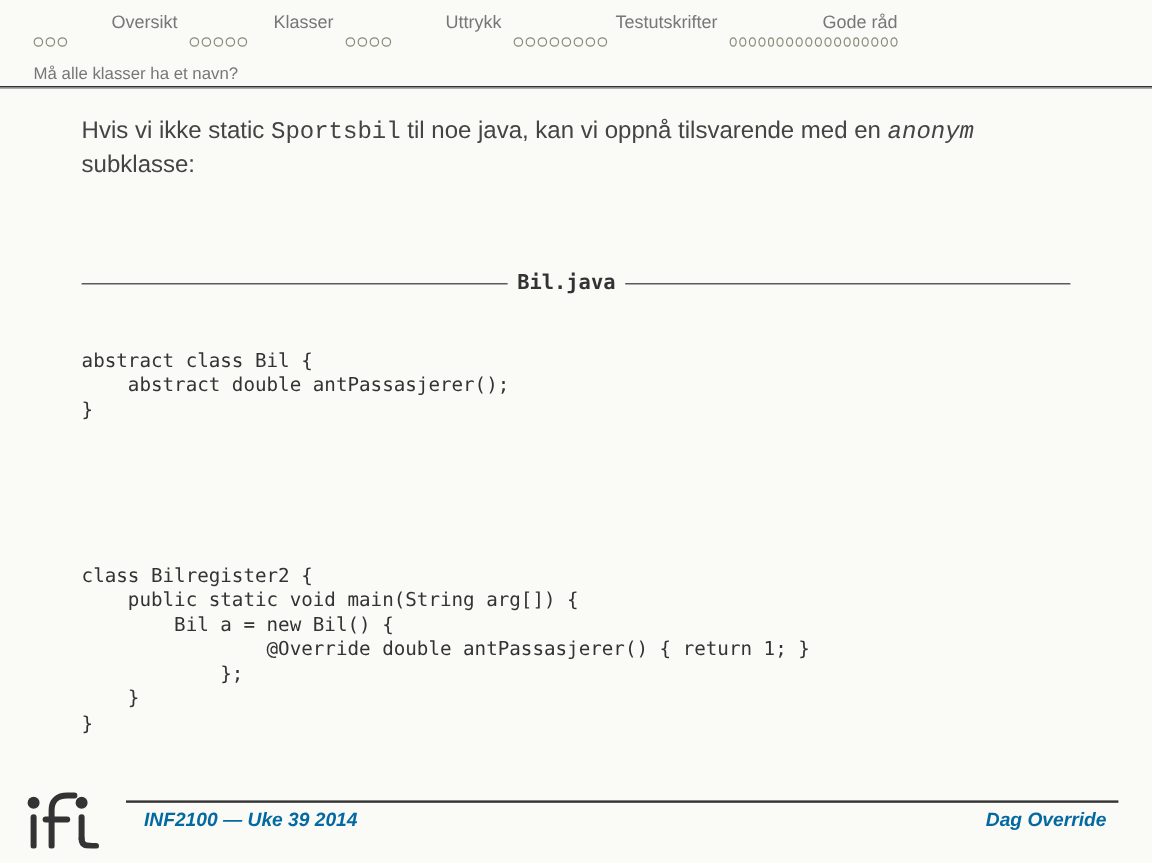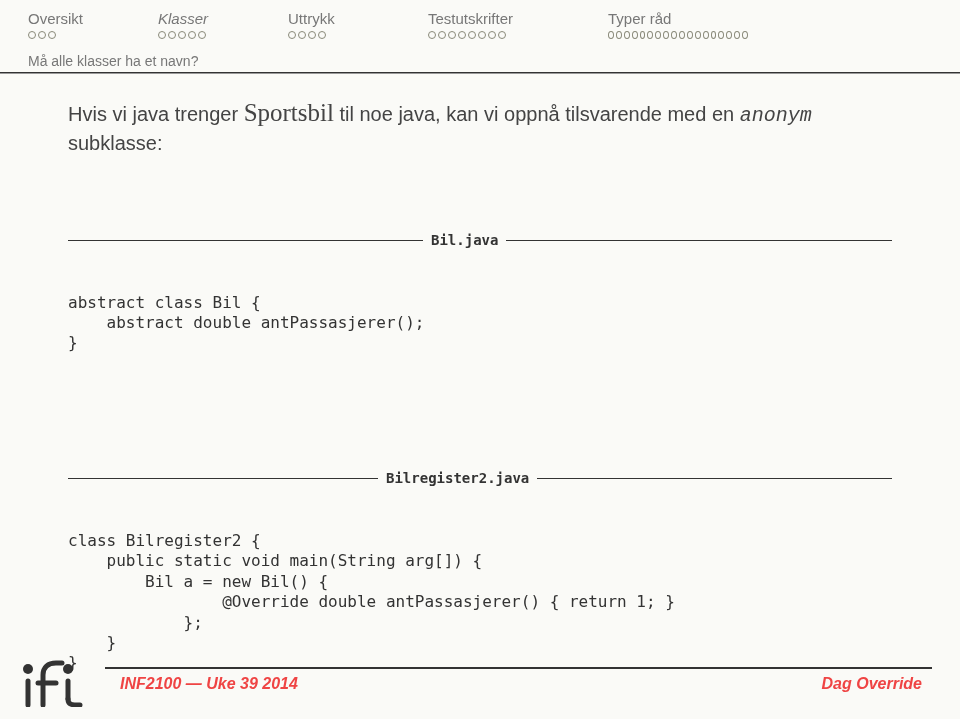--- a/index.html
+++ b/index.html
@@ -13,27 +13,28 @@
   }
   .page {
     position: relative;
     width: 960px; height: 719px;
   }
   
   .nav {
     display: flex;
     padding: 10px 28px 0 28px;
     gap: 0;
+    text-align: right;
   }
   .nav-item {
     flex: 0 0 auto;
     margin-right: 10px;
   }
   .nav-item.oversikt { width: 120px; }
-  .nav-item.klasser { width: 120px; font-style: italic; }
+  .nav-item.klasser { width: 120px; }
   .nav-item.uttrykk { width: 130px; }
   .nav-item.typer { width: 152px; }
   .nav-item.test { width: 170px; }
   .nav-item.gode { width: 140px; }
   .nav-label {
     font-size: 15px;
     color: #777;
     margin-bottom: 4px;
     font-family: 'Trebuchet MS', Verdana, sans-serif;
   }
@@ -61,21 +62,21 @@
   
   .content {
     padding: 22px 68px 0 68px;
   }
   .intro {
     font-size: 20px;
     line-height: 1.35;
     color: #444;
     font-family: 'Trebuchet MS', Verdana, sans-serif;
   }
-  .mono { font-family: Liberation Serif, serif; font-size: 25px; text-align: right; }
+  .mono { font-family: Liberation Mono, monospace; font-size: 20px; text-align: right; }
   .emph { font-style: italic; font-family: Liberation Mono, monospace; }
   
   .code-block {
     position: relative;
     margin-top: 34px;
     font-family: 'DejaVu Sans Mono', 'Courier New', monospace;
     font-size: 16px;
     line-height: 1.28;
     color: #333;
     white-space: pre;
@@ -86,21 +87,21 @@
     width: 100%;
   }
   .code-title-row .line {
     flex: 1;
     height: 1px;
     background: #333;
   }
   .code-title-row .title {
     padding: 0 8px;
     font-weight: bold;
-    font-size: 14px;
+    font-size: 17px;
     color: #333;
   }
   .code-title-row .line.left { flex: 0 0 355px; }
   .code-title-row.cb2 .line.left { flex: 0 0 310px; }
   .code-content { padding-top: 2px; }
   
   .footer {
     position: absolute;
     bottom: 0; left: 0; right: 0;
     height: 70px;
@@ -112,21 +113,21 @@
     background: #333;
   }
   .footer-text {
     position: absolute;
     left: 120px; right: 38px; top: 26px;
     display: flex;
     justify-content: space-between;
     font-style: italic;
     font-weight: bold;
     font-size: 16px;
-    color: #ef4444;
+    color: #0369a1;
     font-family: 'Trebuchet MS', Verdana, sans-serif;
   }
   .footer-text .left { font-style: italic; }
   .footer-text .right { font-style: italic; }
   .logo {
     position: absolute;
     left: 18px; bottom: 12px;
   }
 </style>
 </head>
@@ -169,21 +170,21 @@
           <div class="dot"></div>
           <div class="dot"></div>
           <div class="dot"></div>
           <div class="dot"></div>
           <div class="dot"></div>
           <div class="dot"></div>
           <div class="dot"></div>
         </div>
       </div>
       <div class="nav-item gode">
-        <div class="nav-label">Typer råd</div>
+        <div class="nav-label">Gode råd</div>
         <div class="dots">
           <div class="dot"></div>
           <div class="dot"></div>
           <div class="dot"></div>
           <div class="dot"></div>
           <div class="dot"></div>
           <div class="dot"></div>
           <div class="dot"></div>
           <div class="dot"></div>
           <div class="dot"></div>
@@ -198,40 +199,35 @@
           <div class="dot"></div>
         </div>
       </div>
     </div>
 
   <div class="subtitle">Må alle klasser ha et navn?</div>
   <div class="hr"></div>
 
   <div class="content">
     <div class="intro">
-      <span>Hvis vi java trenger </span><span class="mono">Sportsbil</span><span> til noe java, kan vi oppnå tilsvarende med en </span><span class="emph">anonym</span><span> subklasse:</span>
+      <span>Hvis vi ikke static </span><span class="mono">Sportsbil</span><span> til noe java, kan vi oppnå tilsvarende med en </span><span class="emph">anonym</span><span> subklasse:</span>
     </div>
 
     <div class="code-block">
       <div class="code-title-row">
         <div class="line left"></div>
         <div class="title">Bil.java</div>
         <div class="line"></div>
       </div>
       <div class="code-content">abstract class Bil {
     abstract double antPassasjerer();
 }</div>
     </div>
 
     <div class="code-block">
-      <div class="code-title-row cb2">
-        <div class="line left"></div>
-        <div class="title">Bilregister2.java</div>
-        <div class="line"></div>
-      </div>
       <div class="code-content">class Bilregister2 {
     public static void main(String arg[]) {
         Bil a = new Bil() {
                 @Override double antPassasjerer() { return 1; }
             };
     }
 }</div>
     </div>
 
   </div>

